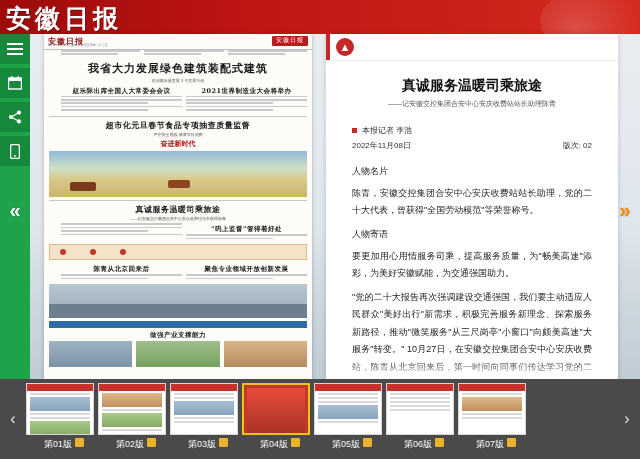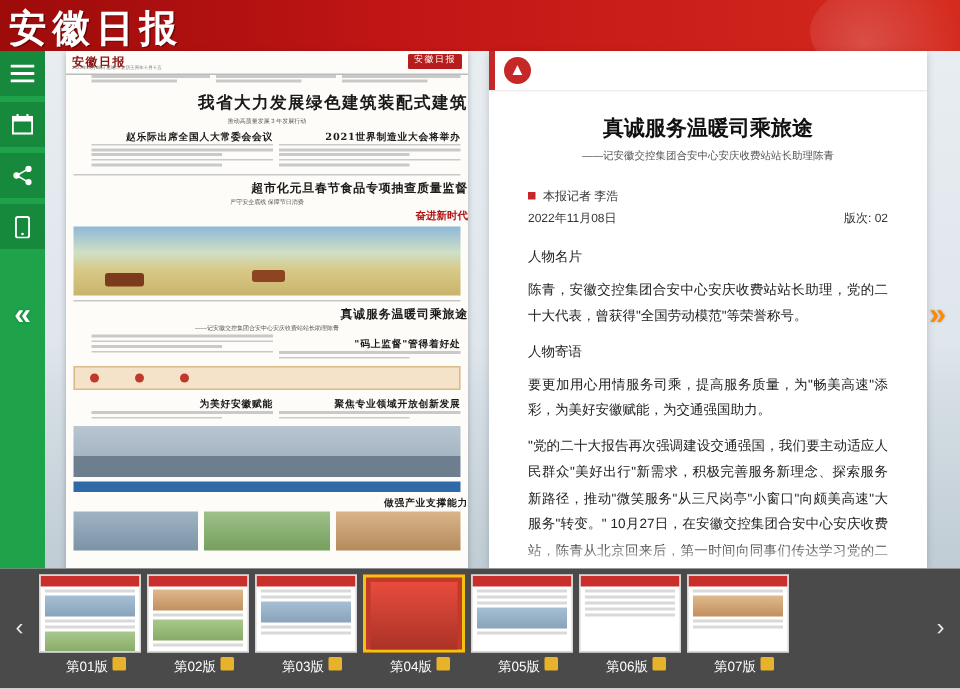--- a/index.html
+++ b/index.html
@@ -70,21 +70,21 @@
   }
   .paper .p-top .redlogo{
     position:absolute;right:4px;top:2px;background:#b81d1d;color:#fff;
     font-size:6px;padding:1px 4px;border-radius:1px;letter-spacing:1px;
   }
   .paper .p-top .tinyrow{
     position:absolute;left:4px;bottom:1px;font-size:3px;color:#777;
   }
   .paper .headline{
     font-family:"DejaVu Serif","Liberation Serif",serif;
-    font-weight:bold;color:#1a1a1a;text-align:right;
+    font-weight:bold;color:#1a1a1a;text-align:center;
   }
   .h1{font-size:11px;letter-spacing:1px;margin:5px 0 2px;}
   .h2{font-size:8px;letter-spacing:.5px;margin:3px 0 2px;}
   .h3{font-size:6.5px;letter-spacing:.5px;margin:2px 0 1px;}
   .sub{font-size:4px;color:#555;text-align:center;margin-bottom:2px;}
   .cols{display:flex;gap:4px;padding:0 5px;margin-left:12px;}
   .col{flex:1;}
   .lines span{display:block;height:1.6px;background:#c9c9c9;margin-bottom:1.8px;}
   .lines span.sh{width:72%;}
   .rule{height:1px;background:#c8c8c8;margin:3px 5px;}
@@ -111,21 +111,21 @@
     background:#6d7f8e;
   }
   .ribbon{
     margin:3px 5px;height:14px;background:#f4e3c8;border:1px solid #d9bb8a;
     position:relative;
   }
   .ribbon .dot{position:absolute;width:6px;height:6px;border-radius:50%;background:#c0392b;top:4px;}
   .bluebar{height:7px;background:#2f6aa8;margin:3px 5px;}
   .redcap{
     font-family:"DejaVu Serif","Liberation Serif",serif;
-    font-size:7px;font-weight:bold;color:#b01414;text-align:right;margin:3px 0 1px;
+    font-size:7px;font-weight:bold;color:#b01414;text-align:center;margin:3px 0 1px;
   }
   .grid2{display:flex;gap:4px;padding:0 5px;margin-top:2px;}
   .thumbsm{flex:1;height:26px;background:linear-gradient(180deg,#9fb3c4,#7c93a6);}
   .thumbsm.green{background:linear-gradient(180deg,#9ec08a,#76a05d);}
   .thumbsm.warm{background:linear-gradient(180deg,#d9b58a,#b58a5c);}
   
   .article{
     position:absolute;left:326px;top:34px;width:292px;height:345px;
     background:#fff;box-shadow:0 1px 5px rgba(0,0,0,.18);overflow:hidden;
   }
@@ -319,21 +319,21 @@
   </div>
 
   <div class="ribbon">
     <div class="dot" style="left:10px"></div>
     <div class="dot" style="left:40px"></div>
     <div class="dot" style="left:70px"></div>
   </div>
 
   <div class="cols">
     <div class="col">
-      <div class="headline h3">为美好安徽赋能</div>
+      <div class="headline h3">陈青从北京回来后</div>
       <div class="lines">
           <span></span>
           <span class="sh"></span>
         </div>
     </div>
     <div class="col">
       <div class="headline h3">聚焦专业领域开放创新发展</div>
       <div class="lines">
           <span></span>
           <span class="sh"></span>

